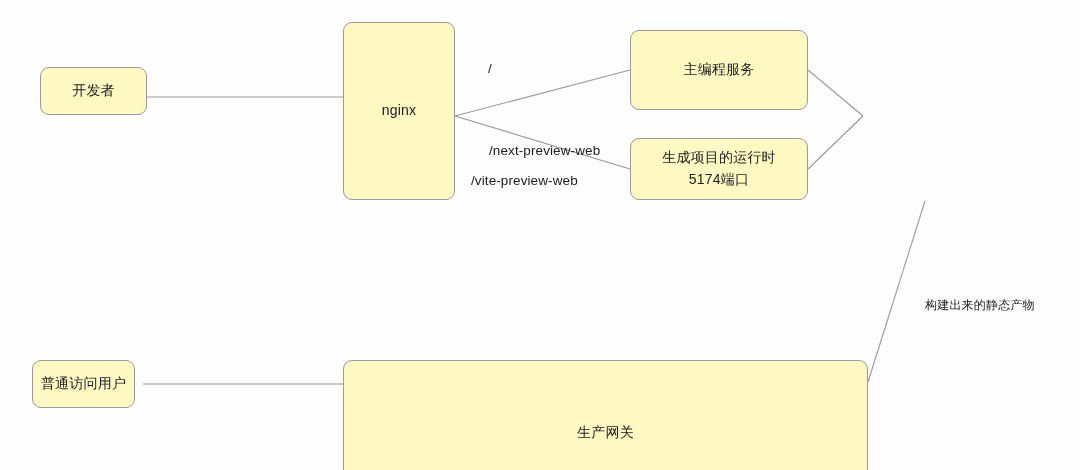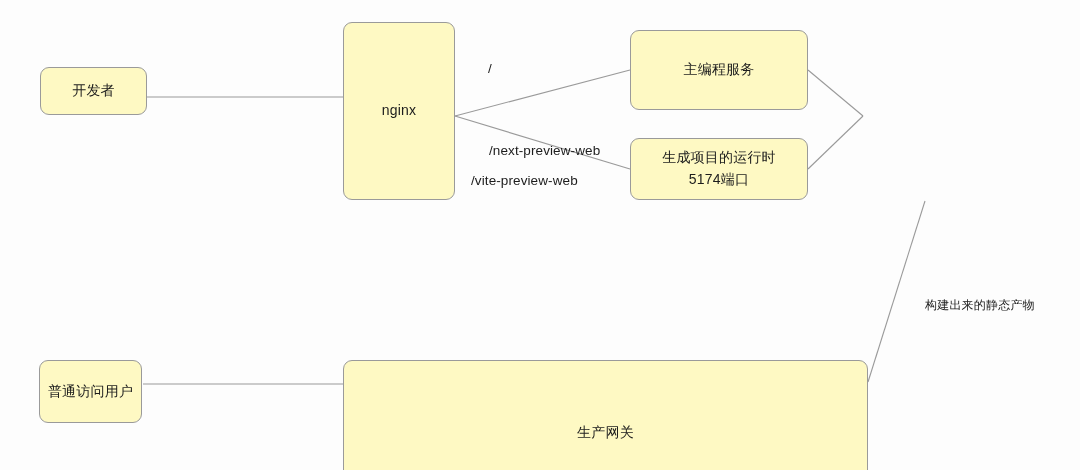--- a/index.html
+++ b/index.html
@@ -60,21 +60,21 @@
     white-space: nowrap;
     letter-spacing: 0.2px;
   }
 
   
   #node-developer   { left: 40px;  top: 67px;  width: 107px; height: 48px; }
   #node-nginx       { left: 343px; top: 22px;  width: 112px; height: 178px; }
   #node-main-service{ left: 630px; top: 30px;  width: 178px; height: 80px; }
   #node-runtime     { left: 630px; top: 138px; width: 178px; height: 62px; }
   #node-nas         { left: 863px; top: 30px;  width: 125px; height: 170px; }
-  #node-public-user { left: 39px;  top: 360px; width: 103px; height: 63px; }
+  #node-public-user { left: 32px;  top: 360px; width: 103px; height: 48px; }
   #node-gateway     { left: 343px; top: 312px; width: 525px; height: 146px; margin-top: 48px; }
 
   
   #label-root            { left: 488px; top: 60px; }
   #label-next-preview    { left: 489px; top: 142px; }
   #label-vite-preview    { left: 471px; top: 172px; }
   #annotation-static     { left: 925px; top: 297px; }
 </style>
 </head>
 <body>

